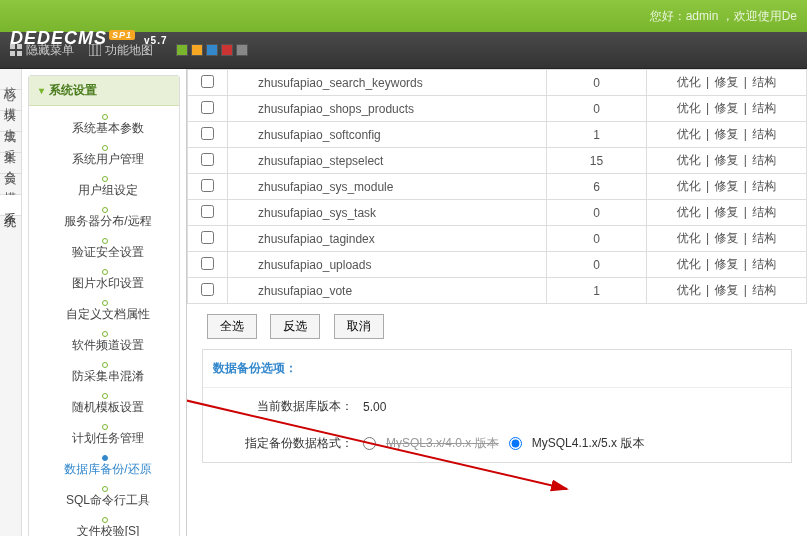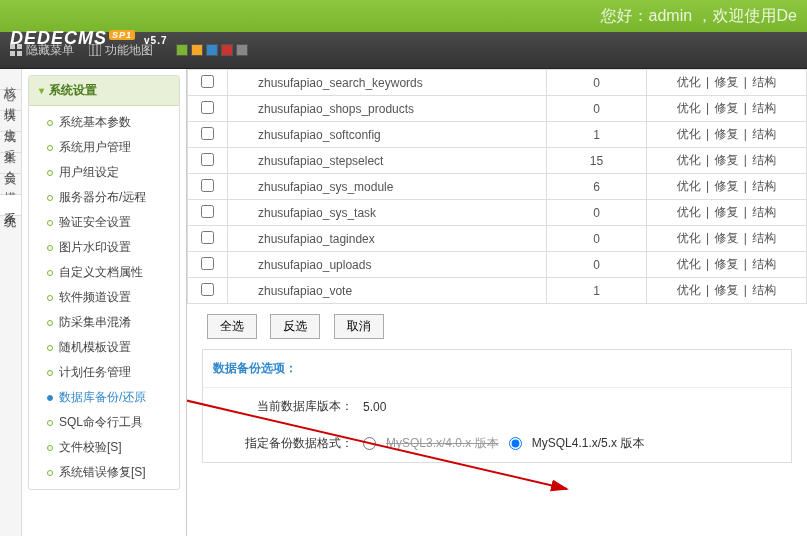--- a/index.html
+++ b/index.html
@@ -2,40 +2,40 @@
 <html><head>
 <meta charset="utf-8">
 <style>
 * { margin: 0; padding: 0; box-sizing: border-box; }
 body { font-family: "Microsoft YaHei", Arial, sans-serif; font-size: 12px; color: #333; background: #fff; width: 807px; height: 536px; overflow: hidden; position: relative; }
 
 .header { height: 32px; background: linear-gradient(to bottom, #8dc63f 0%, #7ab52e 100%); display: flex; align-items: center; padding: 0 10px; }
 .logo { color: #fff; font-weight: bold; font-size: 18px; font-style: italic; letter-spacing: 1px; margin-top: 45px; }
 .logo .ver { font-size: 10px; font-style: normal; margin-left: 3px; }
 .sp1 { background: #f5a623; color: #fff; font-size: 9px; padding: 0 3px; border-radius: 2px; margin-left: 2px; position: relative; top: -6px; }
-.header-right { margin-left: auto; color: #e8f5d8; font-size: 16px; }
+.header-right { margin-left: auto; color: #e8f5d8; font-size: 12px; }
 
 .toolbar { height: 30px; background: linear-gradient(to bottom, #4a4a4a 0%, #333 100%); display: flex; align-items: center; padding: 18px 10px; border-bottom: 1px solid #222; }
 .toolbar-item { color: #ccc; margin-right: 15px; display: flex; align-items: center; cursor: pointer; }
 .toolbar-icon { width: 12px; height: 12px; margin-right: 4px; }
 .color-boxes { margin-left: 8px; display: flex; gap: 3px; }
 .color-box { width: 12px; height: 12px; border: 1px solid #555; cursor: pointer; }
 
 .main { display: flex; height: calc(100% - 62px); }
 
 .sidetabs { width: 22px; background: #f5f5f5; border-right: 1px solid #ddd; display: flex; flex-direction: column; }
 .sidetab { writing-mode: vertical-rl; text-orientation: upright; padding: 8px 3px; font-size: 12px; color: #555; border-bottom: 1px solid #ddd; cursor: pointer; text-align: center; letter-spacing: 2px; }
 .sidetab.active { background: #fff; color: #333; }
 
 .sidebar { width: 165px; border-right: 1px solid #ccc; overflow-y: auto; background: #fff; }
 .menu-section { border: 1px solid #ddd; margin: 6px; border-radius: 3px; }
 .menu-title { background: #e8f0d8; padding: 6px 10px; font-weight: bold; color: #4a7c1e; border-bottom: 1px solid #d0e0b0; display: flex; align-items: center; }
 .menu-title .arrow { margin-right: 5px; color: #7ab52e; font-size: 10px; }
 .menu-items { padding: 4px 0; }
-.menu-item { padding: 4px 10px 4px 18px; color: #444; cursor: pointer; display: flex; align-items: center; }
+.menu-item { padding: 4px 10px 4px 18px; color: #444; cursor: pointer; display: flex; align-items: center; flex-direction: column; }
 .menu-item .bullet { width: 6px; height: 6px; border-radius: 50%; border: 1px solid #7ab52e; margin-right: 6px; flex-shrink: 0; }
 .menu-item.active { color: #3388cc; }
 .menu-item.active .bullet { background: #3388cc; border-color: #3388cc; }
 
 .content { flex: 1; overflow: auto; padding: 0; position: relative; }
 .table { width: 100%; border-collapse: collapse; }
 .table td { border: 1px solid #ddd; padding: 4px 8px; text-align: center; color: #555; font-family: Arial, sans-serif; font-size: 12px; height: 24px; }
 .table td.name { text-align: left; padding-left: 30px; }
 .actions { color: #888; }
 .actions span { cursor: pointer; margin: 0 2px; }

